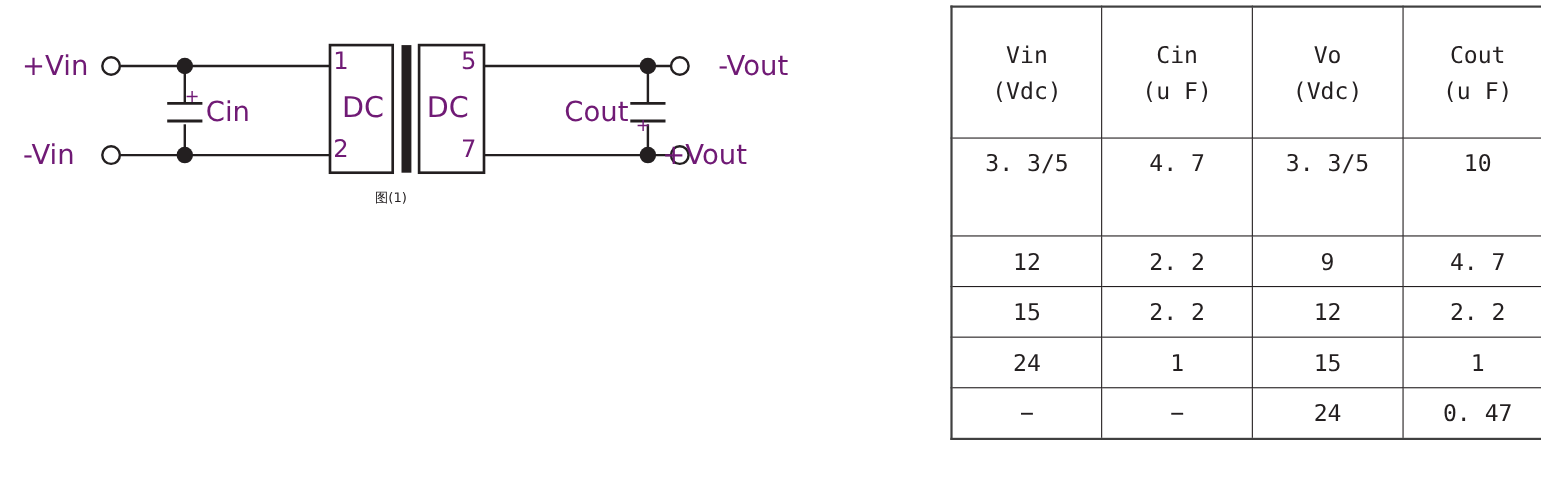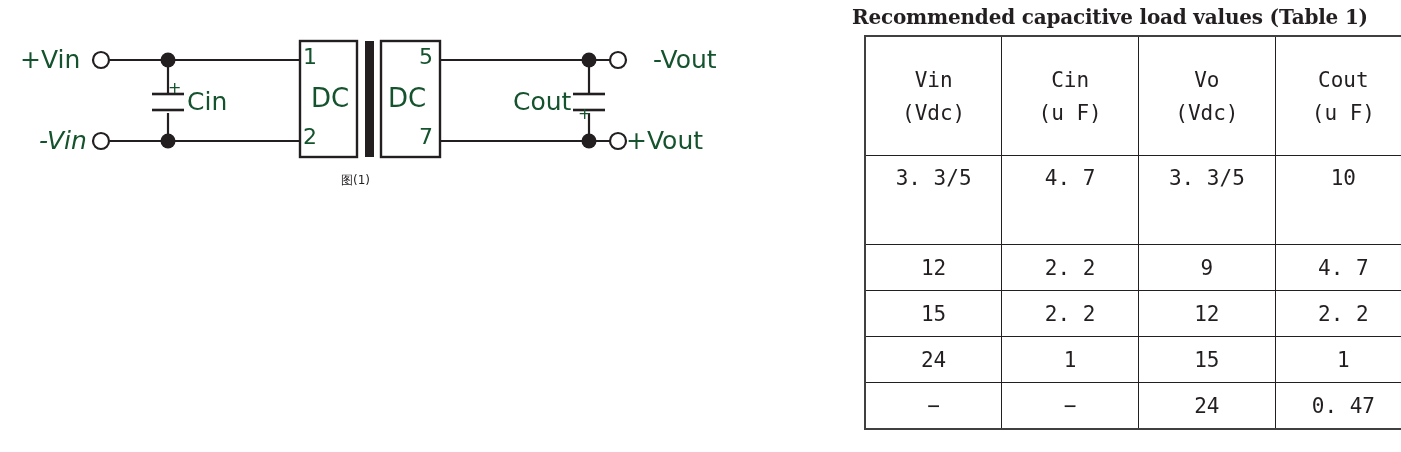--- a/index.html
+++ b/index.html
@@ -26,28 +26,28 @@
   }
   #circuit-svg {
     position: absolute;
     left: 0;
     top: 0;
   }
   .fig-label {
     position: absolute;
     font-family: "DejaVu Sans", sans-serif;
     font-size: 25px;
-    color: #14532d;
+    color: #701a75;
     white-space: nowrap;
     line-height: 1;
   }
   #label-plus-vin  { left: 20px;  top: 47px; }
-  #label-minus-vin { left: 39px;  top: 128px; font-style: italic; }
+  #label-minus-vin { left: 21px;  top: 128px; }
   #label-minus-vout{ left: 637px; top: 47px; margin-left: 16px; }
-  #label-plus-vout { left: 626px; top: 128px; }
+  #label-plus-vout { left: 602px; top: 128px; }
   #label-cin  { left: 187px; top: 89px; font-size: 25px; }
   #label-cout { left: 513px; top: 89px; font-size: 25px; }
   #label-dc-left  { left: 311px; top: 85px; font-size: 26px; }
   #label-dc-right { left: 388px; top: 85px; font-size: 26px; }
   #label-pin-1 { left: 303px; top: 46px;  font-size: 22px; }
   #label-pin-2 { left: 303px; top: 126px; font-size: 22px; }
   #label-pin-5 { left: 419px; top: 46px;  font-size: 22px; }
   #label-pin-7 { left: 419px; top: 126px; font-size: 22px; }
   #label-plus-cin  { left: 168px; top: 80px; font-size: 16px; }
   #label-plus-cout { left: 578px; top: 106px; font-size: 16px; }
@@ -171,21 +171,20 @@
 
   <span class="fig-label" id="label-pin-1">1</span>
   <span class="fig-label" id="label-pin-2">2</span>
   <span class="fig-label" id="label-pin-5">5</span>
   <span class="fig-label" id="label-pin-7">7</span>
 
   <span id="figure-caption">图(1)</span>
 </div>
 
 <div id="table-section">
-  <div id="table-title">Recommended capacitive load values (Table 1)</div>
 
   <table id="cap-table">
     <colgroup>
         <col>
         <col>
         <col>
         <col>
       </colgroup>
     <thead>
       <tr>

